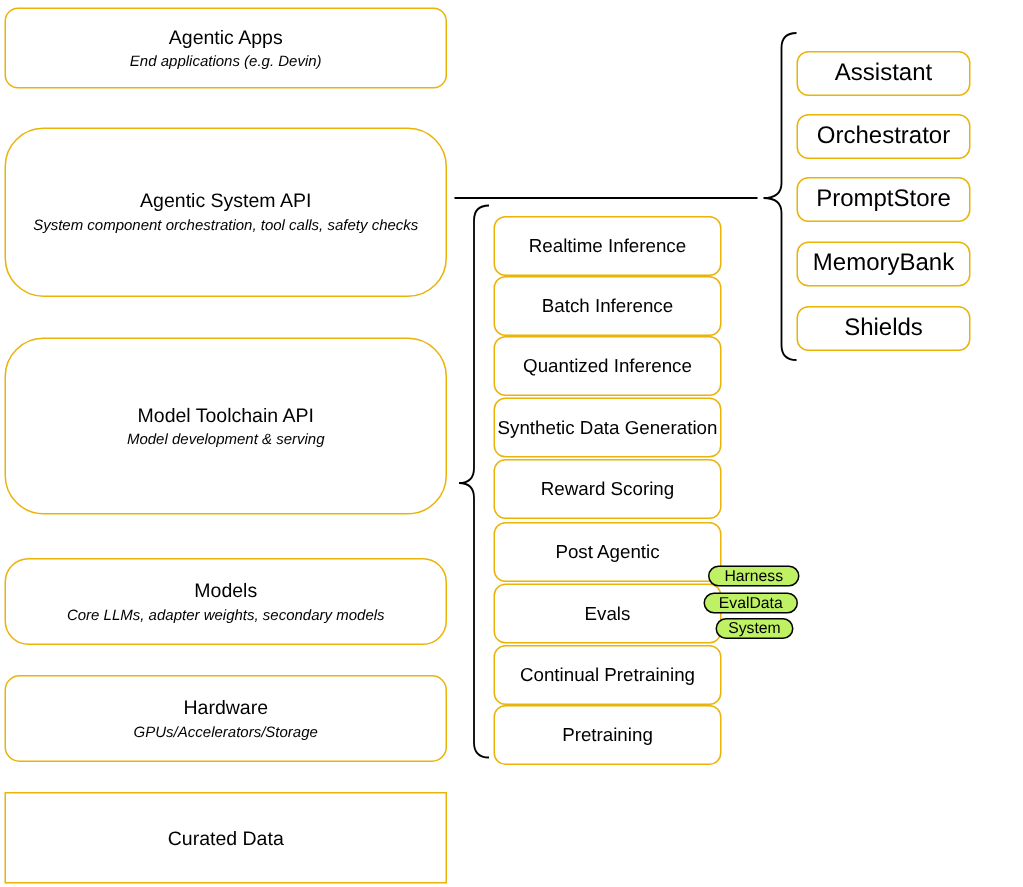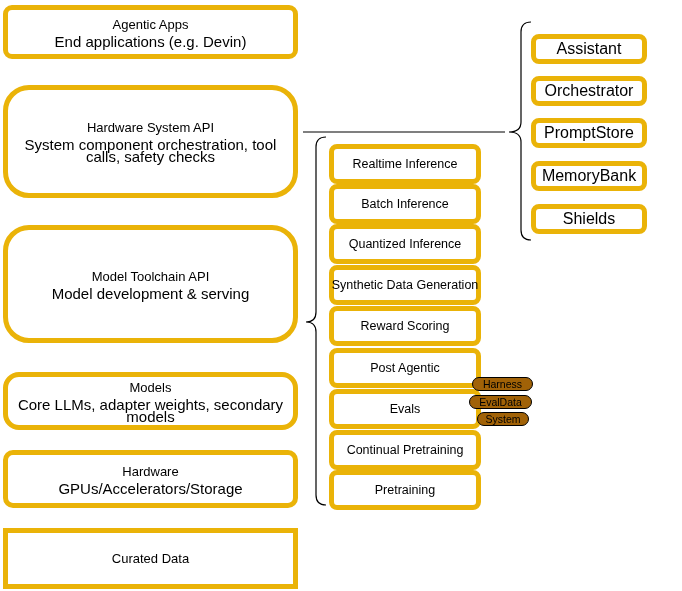--- a/index.html
+++ b/index.html
@@ -18,62 +18,63 @@
   .overlay {
     position: absolute;
     left: 0;
     top: 0;
     pointer-events: none;
   }
   .box {
     position: absolute;
     box-sizing: border-box;
     background: #ffffff;
-    border: 5px solid #eab308;
+    border: 1px solid #eab308;
     display: flex;
     flex-direction: column;
     align-items: center;
     justify-content: center;
     text-align: center;
   }
   .lbox {
     left: 3px;
     width: 295px;
     gap: 3px;
     padding: 0 6px;
   }
   .lbox .title {
     font-size: 13px;
     line-height: 16px;
     white-space: nowrap;
   }
   .lbox .sub {
-    font-size: 15px;
+    font-size: 10px;
     line-height: 12px;
+    font-style: italic;
   }
   .mbox {
     left: 329px;
     width: 152px;
     height: 40px;
     border-radius: 8px;
     font-size: 12.5px;
     white-space: nowrap;
   }
   .rbox {
     left: 531px;
     width: 116px;
     height: 30px;
     border-radius: 8px;
     font-size: 16px;
     white-space: nowrap;
   }
   .pill {
     position: absolute;
     box-sizing: border-box;
-    background: #a16207;
+    background: #bef264;
     border: 1px solid #000000;
     border-radius: 8px;
     display: flex;
     align-items: center;
     justify-content: center;
     font-size: 10.5px;
     line-height: 1;
     white-space: nowrap;
   }
   svg path {
@@ -95,21 +96,21 @@
 
     <path d="M326 137 Q316 137 316 147 L316 312 Q316 322 306 322 Q316 322 316 332 L316 495 Q316 505 326 505"></path>
   </svg>
 
   <div class="box lbox" style="top:5px;height:54px;border-radius:9px">
     <div class="title">Agentic Apps</div>
     <div class="sub">End applications (e.g. Devin)</div>
   </div>
 
   <div class="box lbox" style="top:85px;height:113px;border-radius:26px">
-    <div class="title">Hardware System API</div>
+    <div class="title">Agentic System API</div>
     <div class="sub">System component orchestration, tool calls, safety checks</div>
   </div>
 
   <div class="box lbox" style="top:225px;height:118px;border-radius:26px">
     <div class="title">Model Toolchain API</div>
     <div class="sub">Model development &amp; serving</div>
   </div>
 
   <div class="box lbox" style="top:372px;height:58px;border-radius:16px">
     <div class="title">Models</div>

